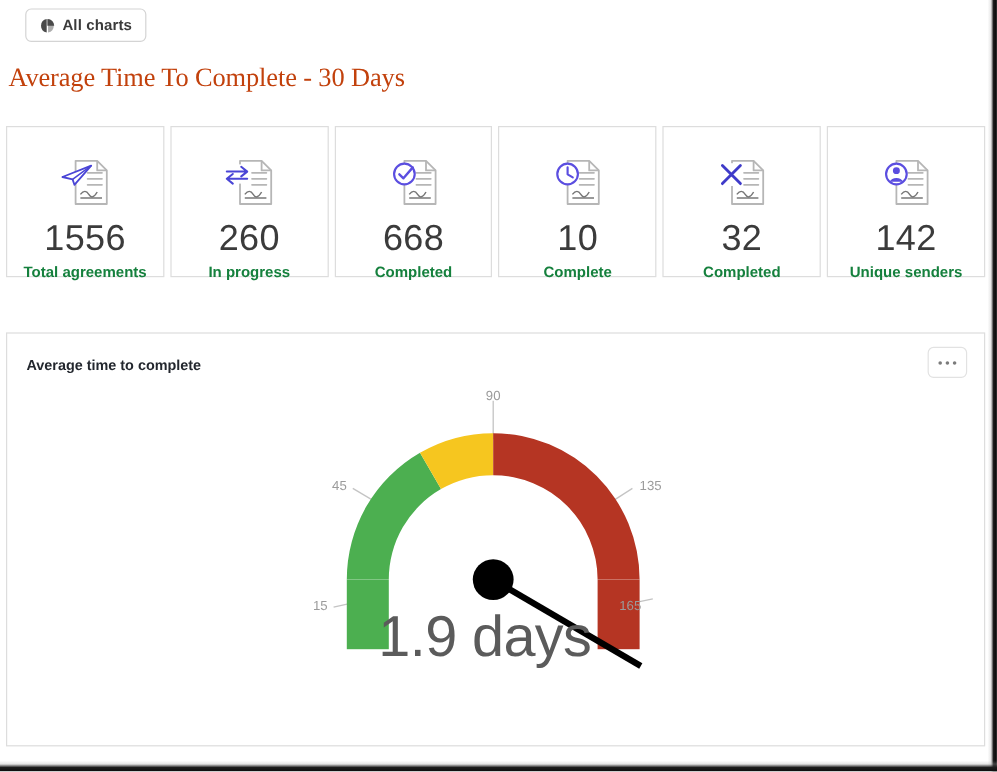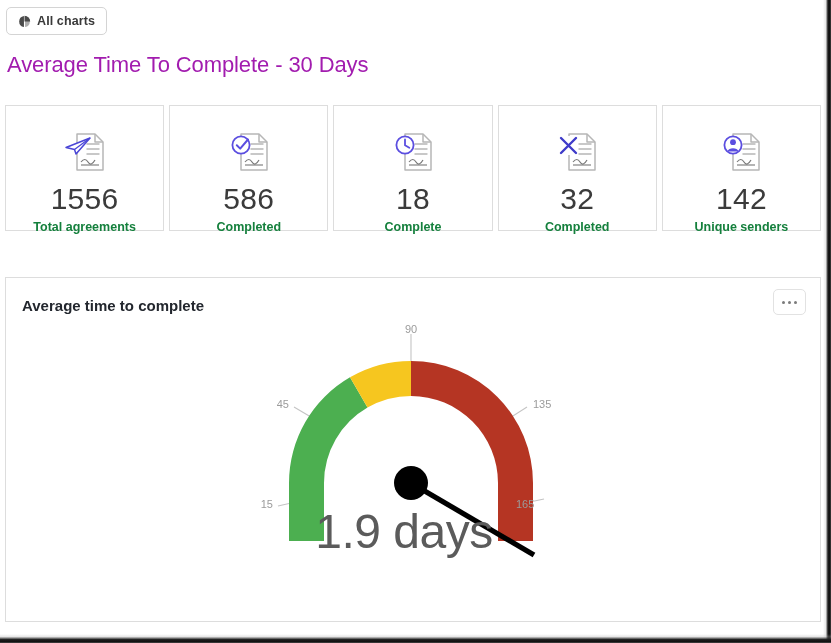--- a/index.html
+++ b/index.html
@@ -21,40 +21,41 @@
     pointer-events: none;
   }
   #edge-bottom {
     position: absolute; left: 0; bottom: 0; width: 831px; height: 9px;
     background: linear-gradient(to bottom, rgba(255,255,255,0) 0%, rgba(170,170,170,0.3) 30%, #1c1c1c 62%, #101010 90%, #666 100%);
     pointer-events: none;
   }
 
   
   #toolbar {
-    position: absolute; left: 6px; top: 7px;
+    position: absolute; left: 21px; top: 7px;
     display: flex; align-items: flex-start; gap: 4px;
   }
   .tb-btn {
     display: flex; align-items: center; gap: 6px;
     height: 28px; padding: 0 11px;
     border: 1px solid #d4d4d4; border-radius: 5px;
     background: #ffffff;
     font-size: 12.5px; color: #3a3a3a;
     white-space: nowrap; cursor: pointer;
   }
   .tb-btn .lbl { font-weight: 600; letter-spacing: 0.1px; }
   .tb-ico { display: flex; align-items: center; justify-content: center; }
   .chev { margin-left: 6px; display: flex; align-items: center; }
 
   
   #page-title {
     position: absolute; left: 7px; top: 52px;
-    font-size: 22px; font-weight: 400; color: #a21caf;
+    font-size: 22px; font-weight: 400; color: #c2410c;
     letter-spacing: -0.1px;
+    font-family: Liberation Serif, serif;
   }
 
   
   #stats {
     position: absolute; left: 5px; top: 105px;
     width: 816px; height: 126px;
     display: flex; gap: 5px;
   }
   .stat-card {
     flex: 1 1 0;
@@ -75,21 +76,21 @@
   }
 
   
   #chart-card {
     position: absolute; left: 5px; top: 277px;
     width: 816px; height: 345px;
     border: 1px solid #dddddd; background: #ffffff;
   }
   #chart-title {
     position: absolute; left: 16px; top: 19px;
-    font-size: 15px; font-weight: 700; color: #23272e; text-align: right;
+    font-size: 12px; font-weight: 700; color: #23272e; text-align: right;
   }
   #more-btn {
     position: absolute; right: 14px; top: 11px;
     width: 33px; height: 26px;
     border: 1px solid #e2e2e2; border-radius: 5px;
     background: #fff; cursor: pointer;
     display: flex; align-items: center; justify-content: center; gap: 3px;
   }
   #more-btn i { width: 3px; height: 3px; border-radius: 50%; background: #7b7b7b; display: block; }
 
@@ -136,50 +137,66 @@
           <path d="M24 38 Q28 33 31 38 T38 36" stroke="#777" stroke-width="1.2" fill="none"></path>
           <path d="M24 41 H42" stroke="#777" stroke-width="1.1"></path>
           <path d="M9 23.5 L33 14 L19 30 L17.5 25.5 Z" fill="#fff" stroke="#4a45d6" stroke-width="1.5" stroke-linejoin="round"></path>
           <path d="M17.5 25.5 L33 14" stroke="#4a45d6" stroke-width="1.3"></path>
         </svg>
       </div>
       <div class="stat-val">1556</div>
       <div class="stat-lbl">Total agreements</div>
     </div>
 
+    <div class="stat-card">
+      <div class="stat-ico">
+        <svg width="56" height="56" viewBox="0 0 56 56">
+          <path d="M20 10 H38 L46 18 V46 H20 Z" fill="none" stroke="#b6b6b6" stroke-width="1.5" stroke-linejoin="round"></path>
+          <path d="M38 10 V18 H46" fill="none" stroke="#b6b6b6" stroke-width="1.5" stroke-linejoin="round"></path>
+          <path d="M30 20 H42 M30 25 H42 M30 30 H42" stroke="#b6b6b6" stroke-width="1.4" stroke-linecap="round"></path>
+          <path d="M24 38 Q28 33 31 38 T38 36" stroke="#777" stroke-width="1.2" fill="none"></path>
+          <path d="M24 41 H42" stroke="#777" stroke-width="1.1"></path>
+          <rect x="7" y="13" width="22" height="16" fill="#fff"></rect>
+          <path d="M9 19 H26 M21 15 L26 19 L21 23" stroke="#4a45d6" stroke-width="1.7" fill="none" stroke-linecap="round" stroke-linejoin="round"></path>
+          <path d="M26 25 H9 M14 21 L9 25 L14 29" stroke="#4a45d6" stroke-width="1.7" fill="none" stroke-linecap="round" stroke-linejoin="round"></path>
+        </svg>
+      </div>
+      <div class="stat-val">260</div>
+      <div class="stat-lbl">In progress</div>
+    </div>
 
     <div class="stat-card">
       <div class="stat-ico">
         <svg width="56" height="56" viewBox="0 0 56 56">
           <path d="M20 10 H38 L46 18 V46 H20 Z" fill="none" stroke="#b6b6b6" stroke-width="1.5" stroke-linejoin="round"></path>
           <path d="M38 10 V18 H46" fill="none" stroke="#b6b6b6" stroke-width="1.5" stroke-linejoin="round"></path>
           <path d="M30 20 H42 M30 25 H42 M30 30 H42" stroke="#b6b6b6" stroke-width="1.4" stroke-linecap="round"></path>
           <path d="M24 38 Q28 33 31 38 T38 36" stroke="#777" stroke-width="1.2" fill="none"></path>
           <path d="M24 41 H42" stroke="#777" stroke-width="1.1"></path>
           <circle cx="20" cy="21" r="8.6" fill="#fff" stroke="#5b4ee0" stroke-width="1.8"></circle>
           <path d="M15.8 21.3 L19.2 24.6 L27 15.5" stroke="#5b4ee0" stroke-width="2" fill="none" stroke-linecap="round" stroke-linejoin="round"></path>
         </svg>
       </div>
-      <div class="stat-val">586</div>
+      <div class="stat-val">668</div>
       <div class="stat-lbl">Completed</div>
     </div>
 
     <div class="stat-card">
       <div class="stat-ico">
         <svg width="56" height="56" viewBox="0 0 56 56">
           <path d="M20 10 H38 L46 18 V46 H20 Z" fill="none" stroke="#b6b6b6" stroke-width="1.5" stroke-linejoin="round"></path>
           <path d="M38 10 V18 H46" fill="none" stroke="#b6b6b6" stroke-width="1.5" stroke-linejoin="round"></path>
           <path d="M30 20 H42 M30 25 H42 M30 30 H42" stroke="#b6b6b6" stroke-width="1.4" stroke-linecap="round"></path>
           <path d="M24 38 Q28 33 31 38 T38 36" stroke="#777" stroke-width="1.2" fill="none"></path>
           <path d="M24 41 H42" stroke="#777" stroke-width="1.1"></path>
           <circle cx="20" cy="21" r="8.6" fill="#fff" stroke="#5b4ee0" stroke-width="1.8"></circle>
           <path d="M20 15.5 V21.3 L24.3 23.8" stroke="#5b4ee0" stroke-width="1.8" fill="none" stroke-linecap="round" stroke-linejoin="round"></path>
         </svg>
       </div>
-      <div class="stat-val">18</div>
+      <div class="stat-val">10</div>
       <div class="stat-lbl">Complete</div>
     </div>
 
     <div class="stat-card">
       <div class="stat-ico">
         <svg width="56" height="56" viewBox="0 0 56 56">
           <path d="M20 10 H38 L46 18 V46 H20 Z" fill="none" stroke="#b6b6b6" stroke-width="1.5" stroke-linejoin="round"></path>
           <path d="M38 10 V18 H46" fill="none" stroke="#b6b6b6" stroke-width="1.5" stroke-linejoin="round"></path>
           <path d="M30 20 H42 M30 25 H42 M30 30 H42" stroke="#b6b6b6" stroke-width="1.4" stroke-linecap="round"></path>
           <path d="M24 38 Q28 33 31 38 T38 36" stroke="#777" stroke-width="1.2" fill="none"></path>

